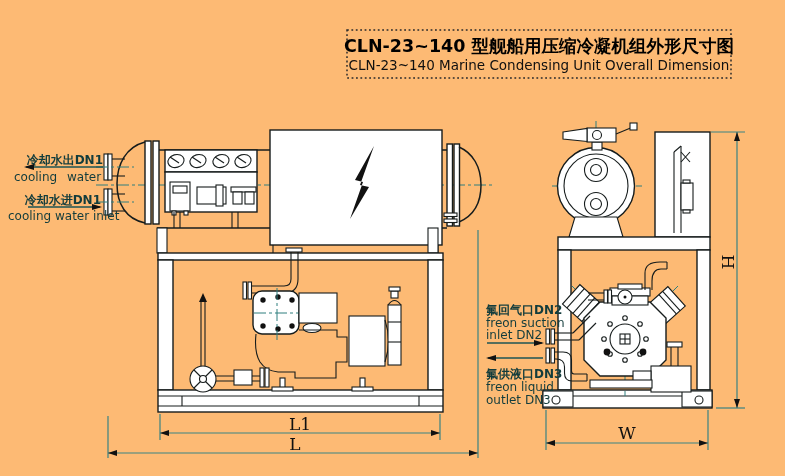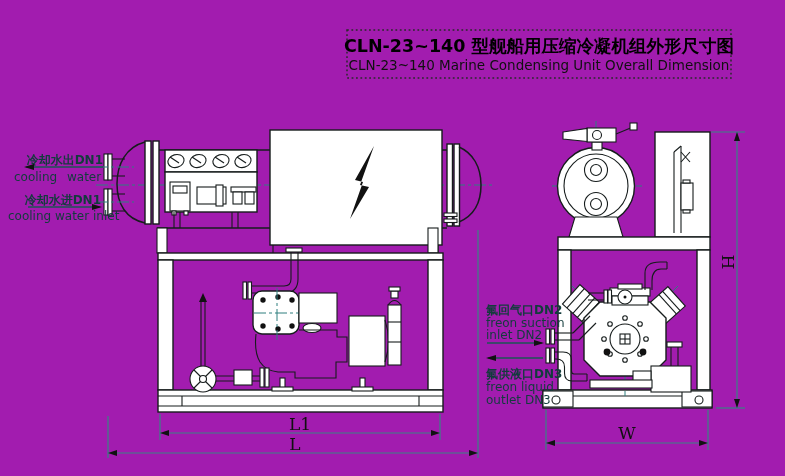--- a/index.html
+++ b/index.html
@@ -1,16 +1,16 @@
 <!DOCTYPE html>
 <html><head>
 <meta charset="utf-8">
 <style>
   html,body{margin:0;padding:0;background:#fff;}
-  .stage{position:relative;width:785px;height:476px;background:#a21caf;overflow:hidden;
+  .stage{position:relative;width:785px;height:476px;background:#fdba74;overflow:hidden;
          font-family:"DejaVu Sans", sans-serif;}
   svg{position:absolute;left:0;top:0;}
   .ln  {stroke:#161c1c;stroke-width:1.5;fill:none;}
   .ln2 {stroke:#161c1c;stroke-width:1.1;fill:none;}
   .lnw {stroke:#161c1c;stroke-width:1.4;fill:#ffffff;}
   .lnw2{stroke:#161c1c;stroke-width:1.1;fill:#ffffff;}
   .cl  {stroke:#2f7e7e;stroke-width:1;fill:none;stroke-dasharray:12 3 3 3;}
   .dim {stroke:#3a8383;stroke-width:1.2;fill:none;}
   .lbl-line{stroke:#1d5555;stroke-width:1.3;fill:none;}
   .arr {fill:#111;stroke:none;}

